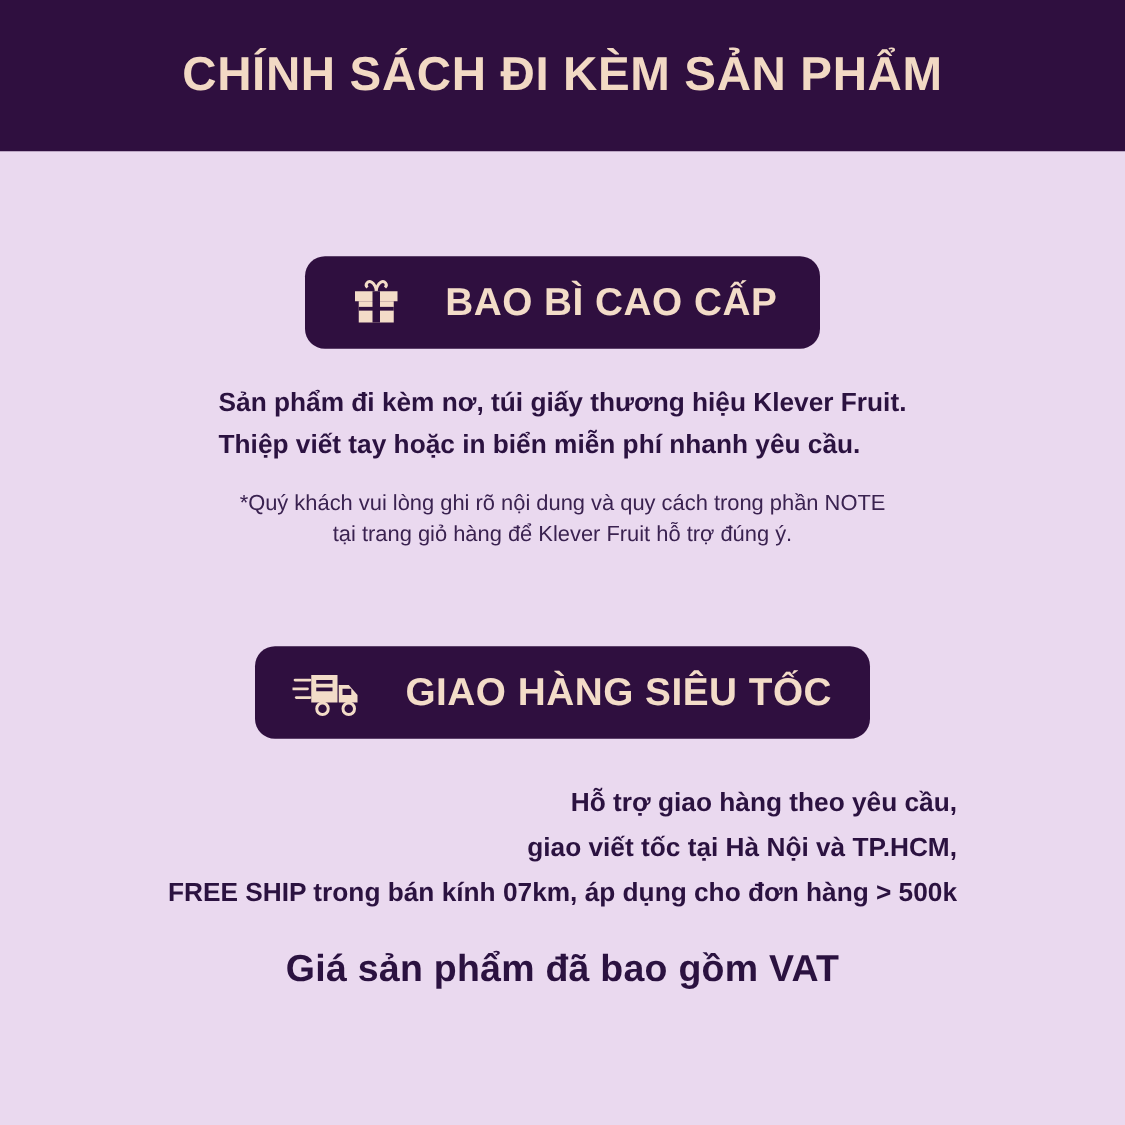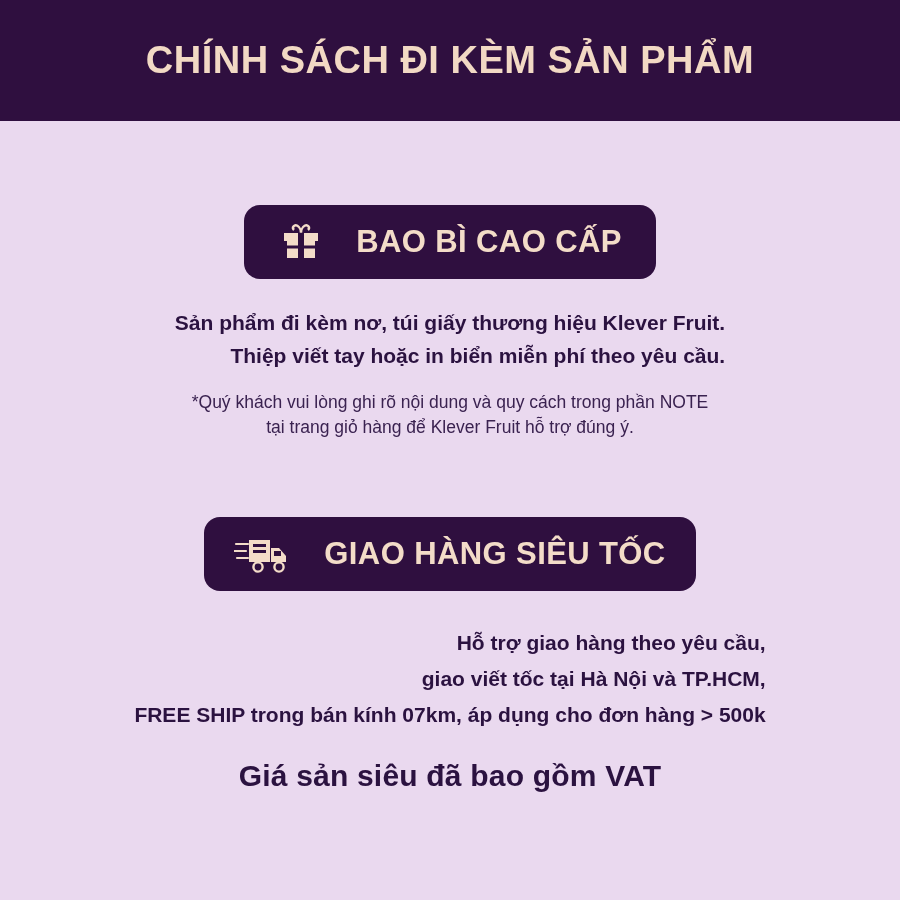--- a/index.html
+++ b/index.html
@@ -63,21 +63,21 @@
     color: #f3dcc8;
     font-size: 31px;
     font-weight: bold;
     letter-spacing: 0.4px;
     white-space: nowrap;
   }
   .pill-icon { display: flex; align-items: center; justify-content: center; }
 
   .lines {
     margin-top: 28px;
-    text-align: right;
+    text-align: left;
   }
   .line-strong {
     color: #2b1240;
     font-size: 21px;
     font-weight: bold;
     line-height: 1.55;
   }
   .note {
     margin-top: 18px;
     text-align: center;
@@ -131,21 +131,21 @@
             <rect x="9" y="22" width="28" height="17" fill="#f3dcc8"></rect>
             <rect x="20" y="14" width="6" height="25" fill="#2f0f3f"></rect>
             <rect x="9" y="26.5" width="28" height="3" fill="#2f0f3f"></rect>
           </svg>
         </span>
         <span class="pill-label">BAO BÌ CAO CẤP</span>
       </div>
 
       <div class="lines">
         <div class="line-strong">Sản phẩm đi kèm nơ, túi giấy thương hiệu Klever Fruit.</div>
-        <div class="line-strong">Thiệp viết tay hoặc in biển miễn phí theo yêu cầu.</div>
+        <div class="line-strong">Thiệp viết tay hoặc in biển miễn phí nhanh yêu cầu.</div>
       </div>
 
       <div class="note">
         <div>*Quý khách vui lòng ghi rõ nội dung và quy cách trong phần NOTE</div>
         <div>tại trang giỏ hàng để Klever Fruit hỗ trợ đúng ý.</div>
       </div>
     </div>
 
     <div class="section second">
       <div class="pill wide">
@@ -167,17 +167,17 @@
         </span>
         <span class="pill-label">GIAO HÀNG SIÊU TỐC</span>
       </div>
 
       <div class="lines2">
         <div class="line2">Hỗ trợ giao hàng theo yêu cầu,</div>
         <div class="line2">giao viết tốc tại Hà Nội và TP.HCM,</div>
         <div class="freeship-line"><span class="freeship-em">FREE SHIP</span><span> trong bán kính 07km, áp dụng cho đơn hàng &gt; 500k</span></div>
       </div>
 
-      <div class="final">Giá sản siêu đã bao gồm VAT</div>
+      <div class="final">Giá sản phẩm đã bao gồm VAT</div>
     </div>
 
   </div>
 </div>
 
 </body></html>

